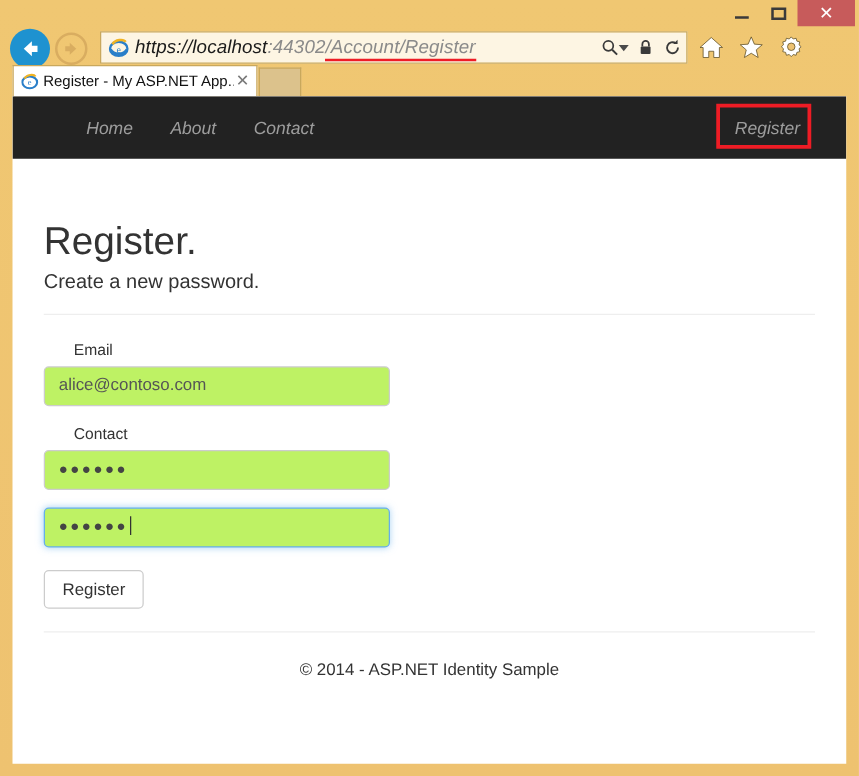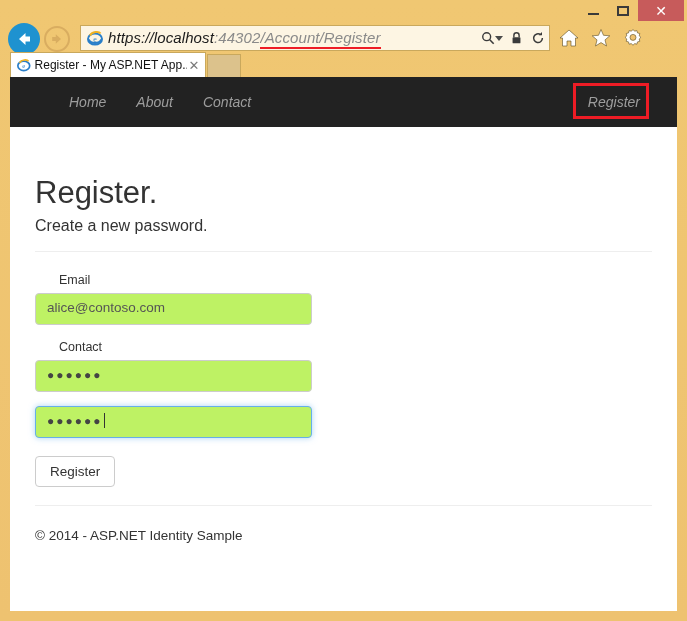--- a/index.html
+++ b/index.html
@@ -257,20 +257,21 @@
     color: #333;
     background: #ffffff;
     border: 1px solid #cccccc;
     border-radius: 4px;
     margin-top: 4px;
     font-family: "Liberation Sans", sans-serif;
     cursor: pointer;
   }
   #footer {
     margin-top: 18px;
+    text-align: center;
   }
   #footer-text {
     font-size: 13.5px;
     color: #333;
     line-height: 20px;
   }
 </style>
 </head>
 <body>
 

